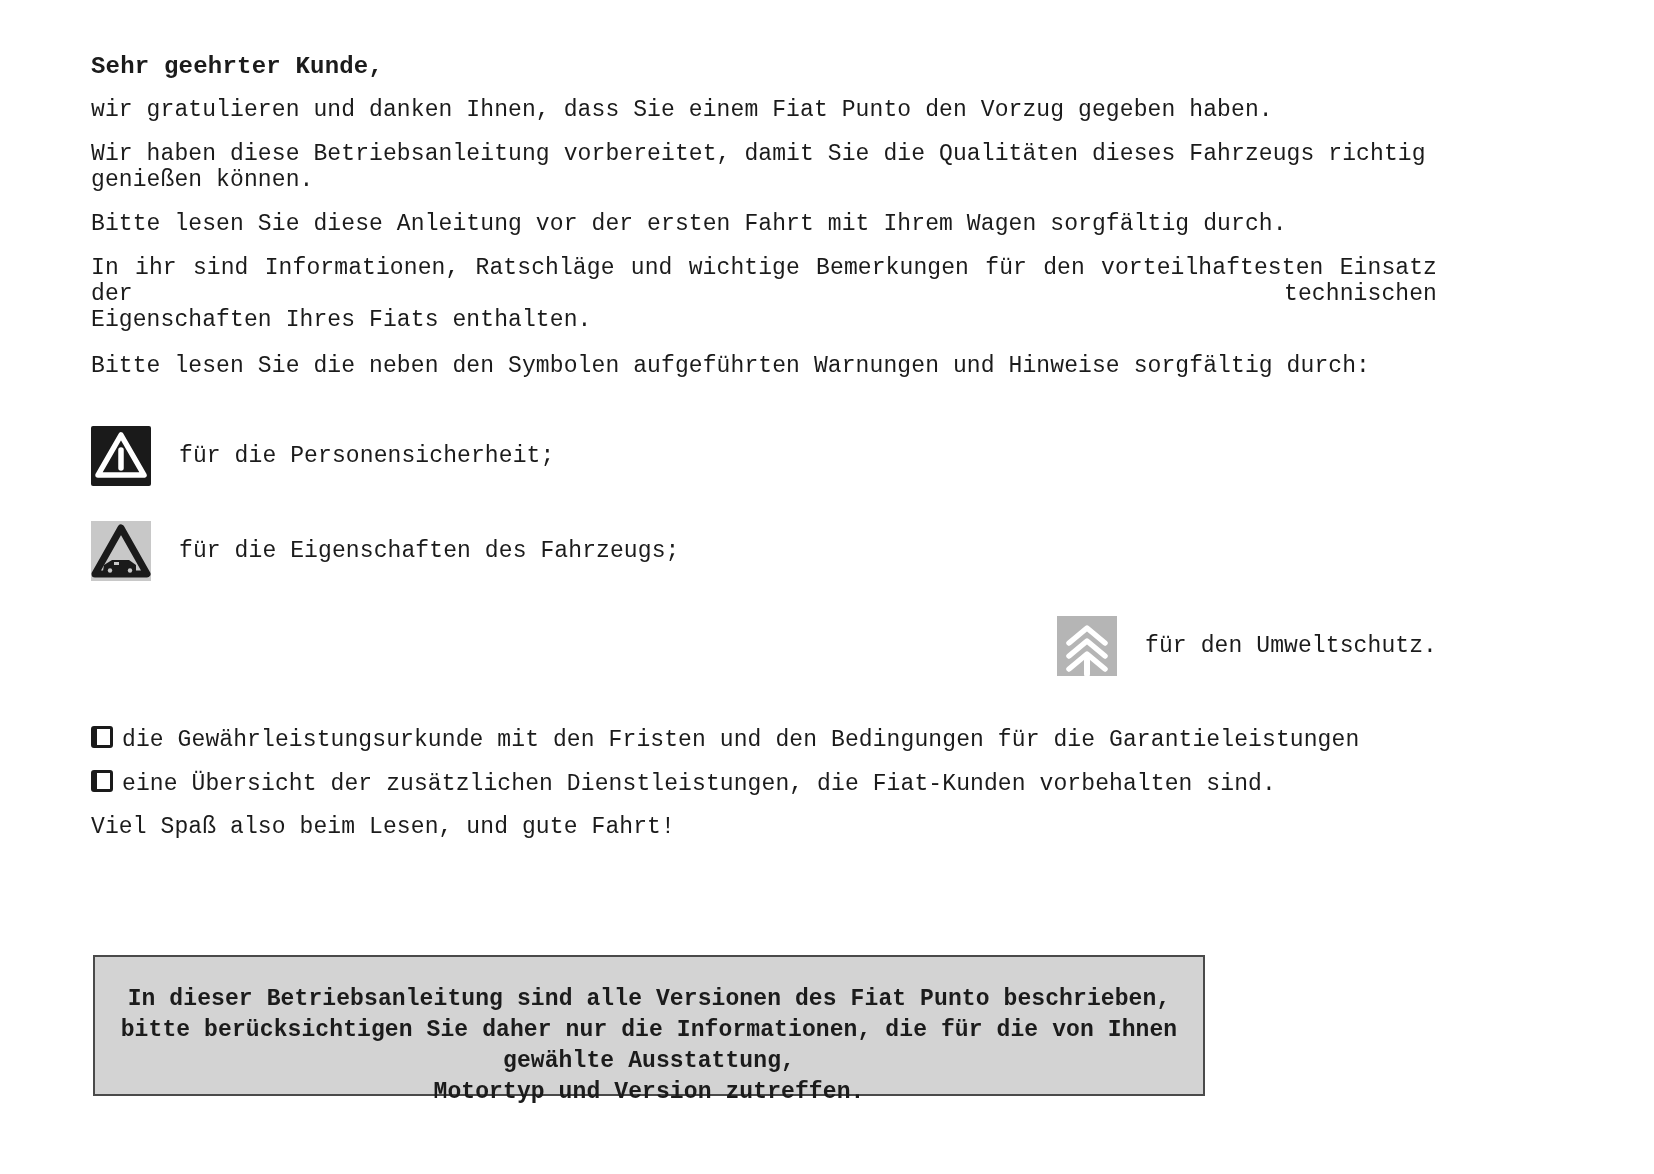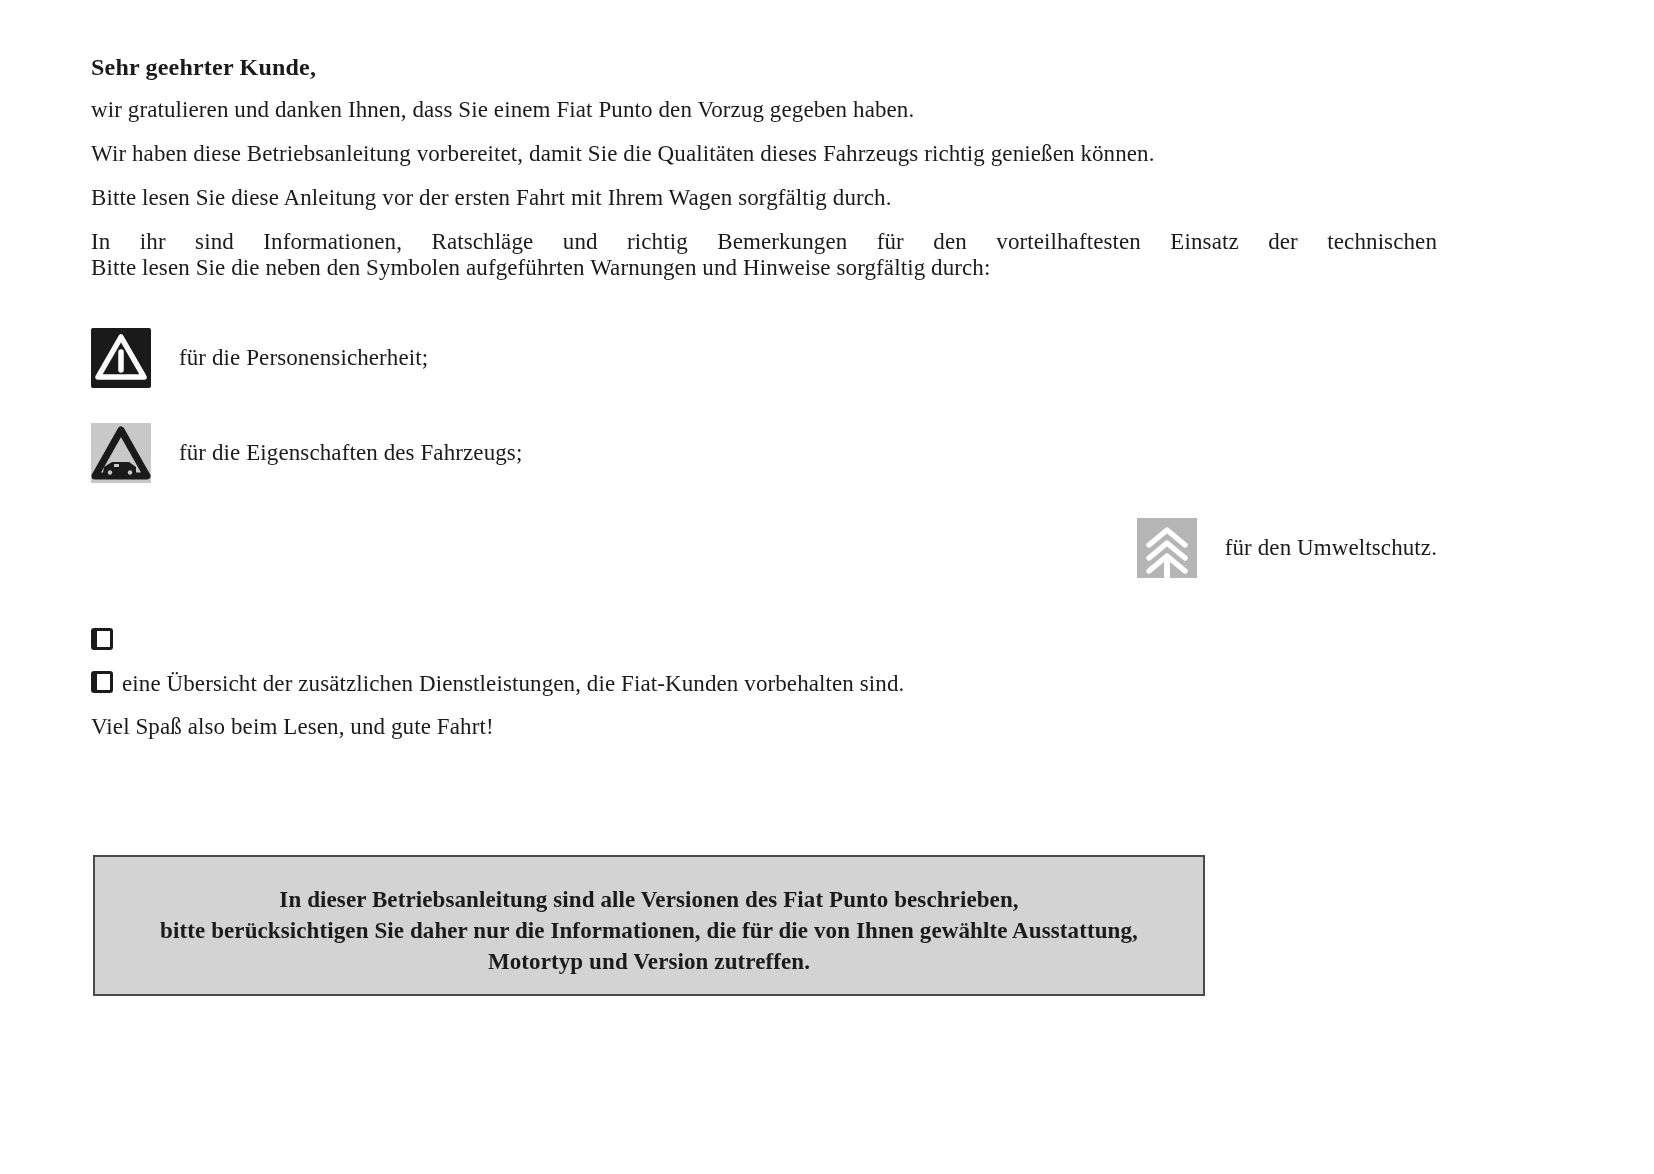--- a/index.html
+++ b/index.html
@@ -1,21 +1,21 @@
 <!DOCTYPE html>
 <html><head>
 <meta charset="utf-8">
 <style>
   html, body { margin: 0; padding: 0; background: #ffffff; }
   .page {
     position: relative;
     width: 1654px;
     height: 1174px;
     background: #ffffff;
-    font-family: Liberation Serif, serif;
+    font-family: Liberation Mono, monospace;
     color: #1b1b1b;
     overflow: hidden;
     box-sizing: border-box;
     padding: 53px 217px 0 91px;
   }
   .greeting {
     font-size: 24px;
     font-weight: bold;
     line-height: 28px;
     margin: 0 0 16px 0;
@@ -84,21 +84,22 @@
 </head>
 <body>
 
 <div class="page">
 
   <div class="greeting">Sehr geehrter Kunde,</div>
 
   <p class="para">wir gratulieren und danken Ihnen, dass Sie einem Fiat Punto den Vorzug gegeben haben.</p>
   <p class="para">Wir haben diese Betriebsanleitung vorbereitet, damit Sie die Qualitäten dieses Fahrzeugs richtig genießen können.</p>
   <p class="para">Bitte lesen Sie diese Anleitung vor der ersten Fahrt mit Ihrem Wagen sorgfältig durch.</p>
-  <p class="para justify-line">In ihr sind Informationen, Ratschläge und richtig Bemerkungen für den vorteilhaftesten Einsatz der technischen</p>
+  <p class="para justify-line">In ihr sind Informationen, Ratschläge und wichtige Bemerkungen für den vorteilhaftesten Einsatz der technischen</p>
+  <p class="para wrap2">Eigenschaften Ihres Fiats enthalten.</p>
   <p class="para" style="margin-bottom:0;">Bitte lesen Sie die neben den Symbolen aufgeführten Warnungen und Hinweise sorgfältig durch:</p>
 
   <div class="symbols">
 
     <div class="symbol-row">
       <svg class="icon-box" viewBox="0 0 60 60">
         <rect x="0" y="0" width="60" height="60" rx="2" fill="#1a1a1a"></rect>
         <path d="M30 9 L53 49 L7 49 Z" fill="none" stroke="#ffffff" stroke-width="5.5" stroke-linejoin="round"></path>
         <line x1="30" y1="24" x2="30" y2="42" stroke="#ffffff" stroke-width="5.5" stroke-linecap="round"></line>
       </svg>
@@ -124,21 +125,21 @@
         <path d="M12 40 L30 25 L48 40" fill="none" stroke="#ffffff" stroke-width="5.5" stroke-linecap="round" stroke-linejoin="round"></path>
         <path d="M12 53 L30 38 L48 53" fill="none" stroke="#ffffff" stroke-width="5.5" stroke-linecap="round" stroke-linejoin="round"></path>
         <line x1="30" y1="44" x2="30" y2="58" stroke="#ffffff" stroke-width="6" stroke-linecap="round"></line>
       </svg>
       <span class="symbol-label">für den Umweltschutz.</span>
     </div>
 
   </div>
 
   <div class="warranty">
-    <p class="bullet-line"><span class="checkbox-bullet"></span></p>
+    <p class="bullet-line"><span class="checkbox-bullet"></span><span>die Gewährleistungsurkunde mit den Fristen und den Bedingungen für die Garantieleistungen</span></p>
     <p class="bullet-line"><span class="checkbox-bullet"></span><span>eine Übersicht der zusätzlichen Dienstleistungen, die Fiat-Kunden vorbehalten sind.</span></p>
     <p class="para closing" style="margin-bottom:0;">Viel Spaß also beim Lesen, und gute Fahrt!</p>
   </div>
 
   <div class="notice-box">
     <div class="notice-line">In dieser Betriebsanleitung sind alle Versionen des Fiat Punto beschrieben,</div>
     <div class="notice-line">bitte berücksichtigen Sie daher nur die Informationen, die für die von Ihnen gewählte Ausstattung,</div>
     <div class="notice-line">Motortyp und Version zutreffen.</div>
   </div>
 

